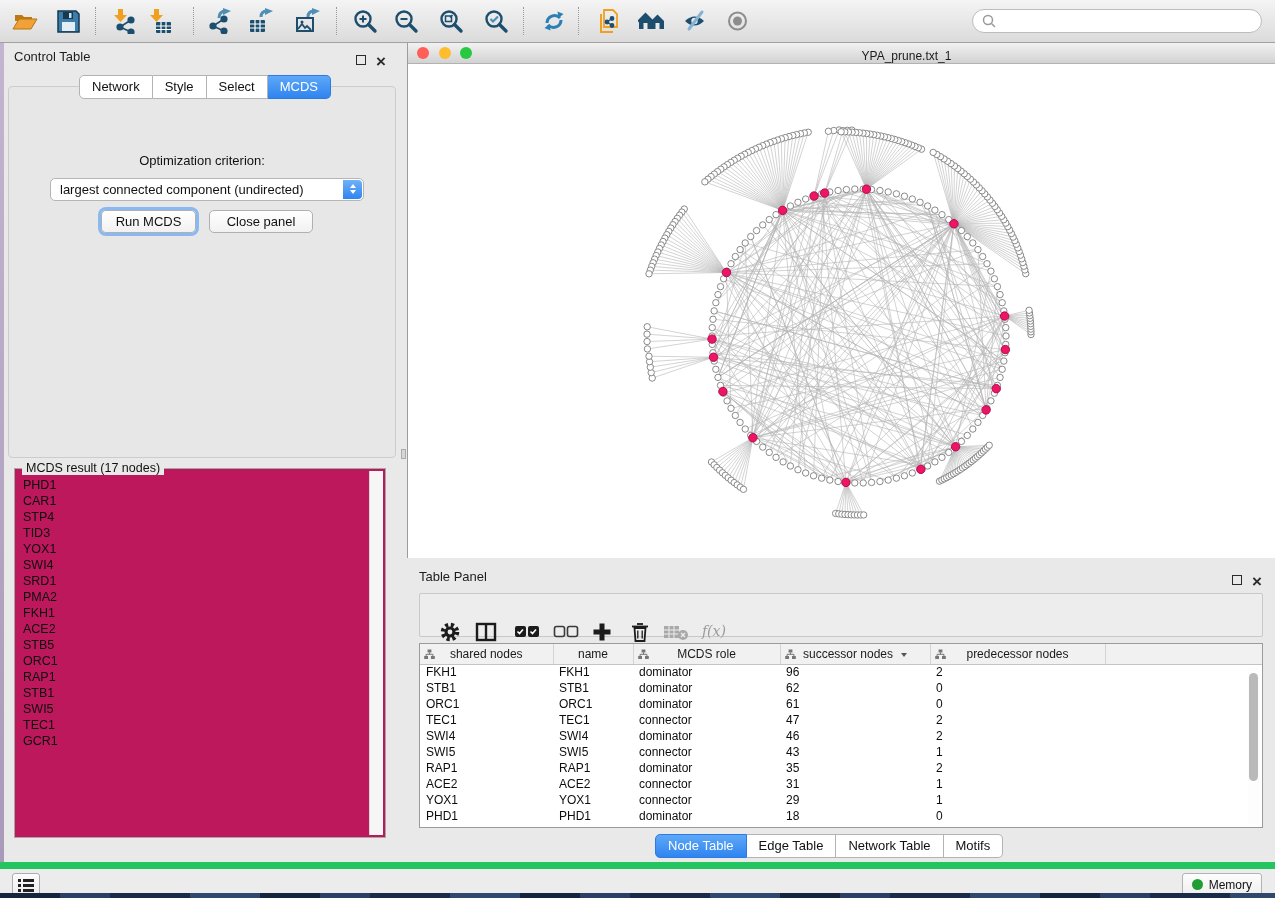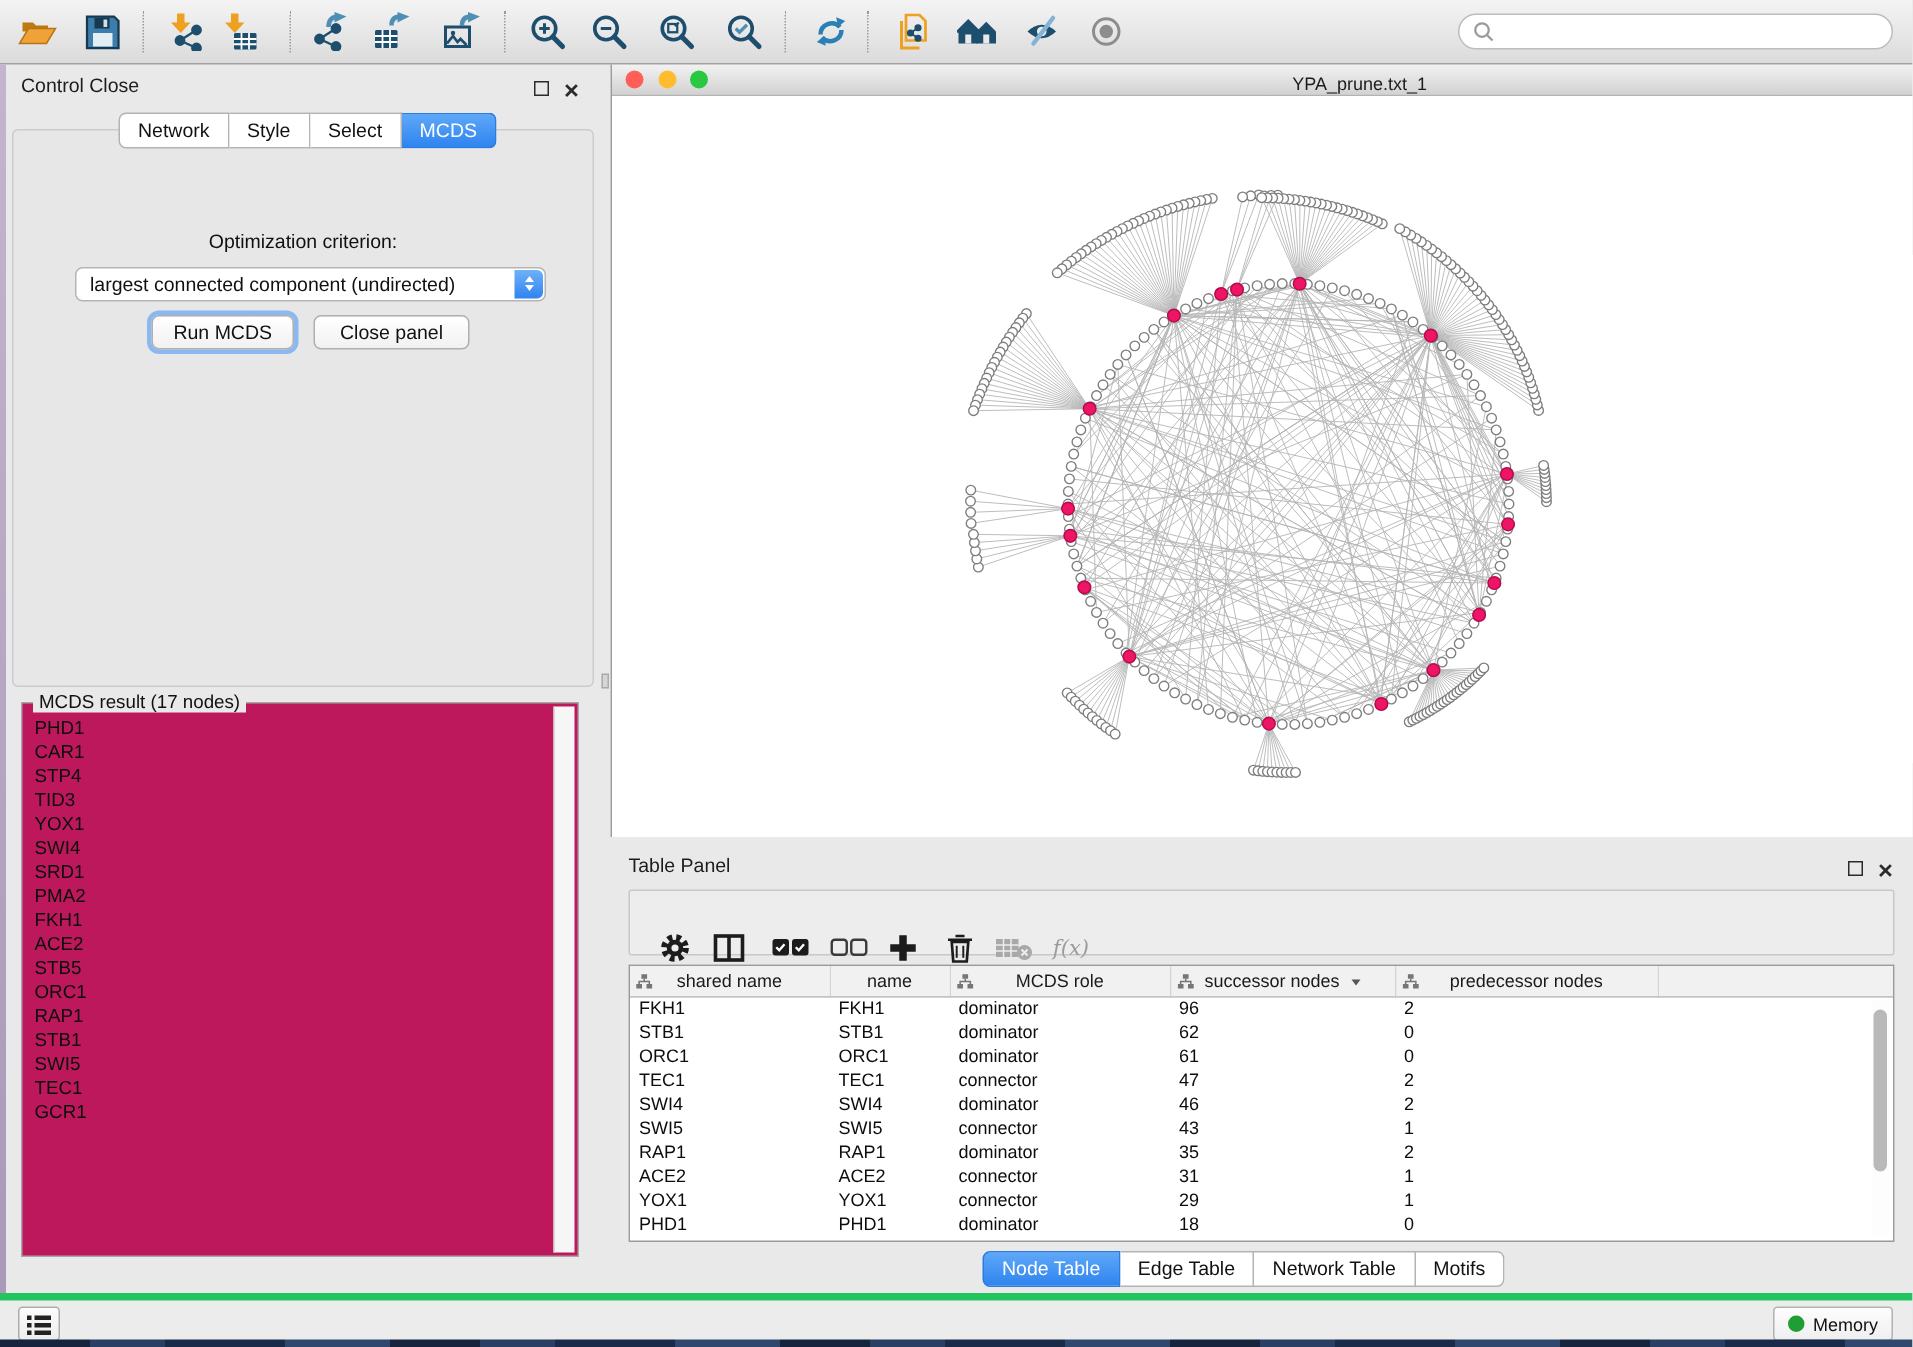--- a/index.html
+++ b/index.html
@@ -72,21 +72,21 @@
      font-weight:normal;color:#1a1a1a;position:relative;text-align:center;white-space:nowrap;overflow:hidden}
   th .hdr-ico{position:absolute;left:4px;top:5px}
   td{height:16px;padding:0 6px;color:#0d0d0d;white-space:nowrap;overflow:hidden}
   td.num{text-align:left;padding-right:14px}
   .caret{display:inline-block;width:0;height:0;border:3.5px solid transparent;border-top:4.5px solid #555;margin-left:8px;vertical-align:middle;margin-top:3px}
   #tbl-scrollbar{position:absolute;right:2px;top:23px;width:12px;bottom:3px;background:#fdfdfd}
   #tbl-thumb{position:absolute;left:1px;top:6px;width:9px;height:108px;background:#b9b9b9;border-radius:5px}
   #tp-tabs{left:248px;top:272px}
 
   
-  #status-bar{left:0;top:862px;width:1275px;height:31px;background:#ececec;border-top:5px solid #22c55e}
+  #status-bar{left:0;top:862px;width:1275px;height:31px;background:#ececec;border-top:7px solid #22c55e}
   #list-btn{position:absolute;left:12px;top:4px;width:28px;height:23px;background:linear-gradient(#fcfcfc,#ededed);
      border:1px solid #adadad;border-radius:3px;display:flex;align-items:center;justify-content:center}
   #memory-btn{position:absolute;right:13px;top:4px;height:23px;padding:0 9px;background:linear-gradient(#fdfdfd,#efefef);
      border:1px solid #b3b3b3;border-radius:3px;display:flex;align-items:center;gap:6px;font-size:12px;color:#111}
   #memory-dot{width:11px;height:11px;border-radius:50%;background:#1f9e33}
 </style>
 </head>
 <body>
 
 <div id="wall-left" class="abs"></div>
@@ -237,21 +237,21 @@
   <div id="search-box">
     <svg width="16" height="16" viewBox="0 0 16 16">
       <circle cx="7" cy="7" r="4.5" fill="none" stroke="#9a9a9a" stroke-width="1.5"></circle>
       <path d="M10.5 10.5L14 14" stroke="#9a9a9a" stroke-width="1.5"></path>
     </svg>
     <input placeholder="" style="">
   </div>
 </div>
 
 <div id="control-panel" class="abs">
-  <div class="abs panel-title" style="left:10px;top:6px">Control Close</div>
+  <div class="abs panel-title" style="left:10px;top:6px">Control Table</div>
   <div class="abs" style="right:34px;top:8px"><span class="float-ico"></span></div>
   <div class="abs" style="right:14px;top:10px"><span class="close-ico">×</span></div>
 
   <div id="cp-box" class="abs">
     <div id="opt-label" class="abs">Optimization criterion:</div>
     <div id="criterion-select" class="abs">
       <span>largest connected component (undirected)</span>
       <span class="stepper">
           <span class="tri-up"></span>
           <span class="tri-dn"></span>
@@ -1099,21 +1099,21 @@
 
   <div id="tbl-wrap">
     <table>
       <thead>
           <tr id="tbl-head">
             <th style="width: 133px;"><span class="hdr-ico"><svg width="11" height="11" viewBox="0 0 11 11">
                   <rect x="3.6" y="0.5" width="3.8" height="3" fill="#767676"></rect>
                   <rect x="0.2" y="7" width="3.8" height="3" fill="#767676"></rect>
                   <rect x="7" y="7" width="3.8" height="3" fill="#767676"></rect>
                   <path d="M5.5 3.5v1.8M2.1 7V5.3h6.8V7" stroke="#767676" fill="none"></path>
-                </svg></span><span>shared name</span></th>
+                </svg></span><span>shared nodes</span></th>
             <th style="width: 80px;"><span>name</span></th>
             <th style="width: 147px;"><span class="hdr-ico"><svg width="11" height="11" viewBox="0 0 11 11">
                   <rect x="3.6" y="0.5" width="3.8" height="3" fill="#767676"></rect>
                   <rect x="0.2" y="7" width="3.8" height="3" fill="#767676"></rect>
                   <rect x="7" y="7" width="3.8" height="3" fill="#767676"></rect>
                   <path d="M5.5 3.5v1.8M2.1 7V5.3h6.8V7" stroke="#767676" fill="none"></path>
                 </svg></span><span>MCDS role</span></th>
             <th style="width: 150px;"><span class="hdr-ico"><svg width="11" height="11" viewBox="0 0 11 11">
                   <rect x="3.6" y="0.5" width="3.8" height="3" fill="#767676"></rect>
                   <rect x="0.2" y="7" width="3.8" height="3" fill="#767676"></rect>

